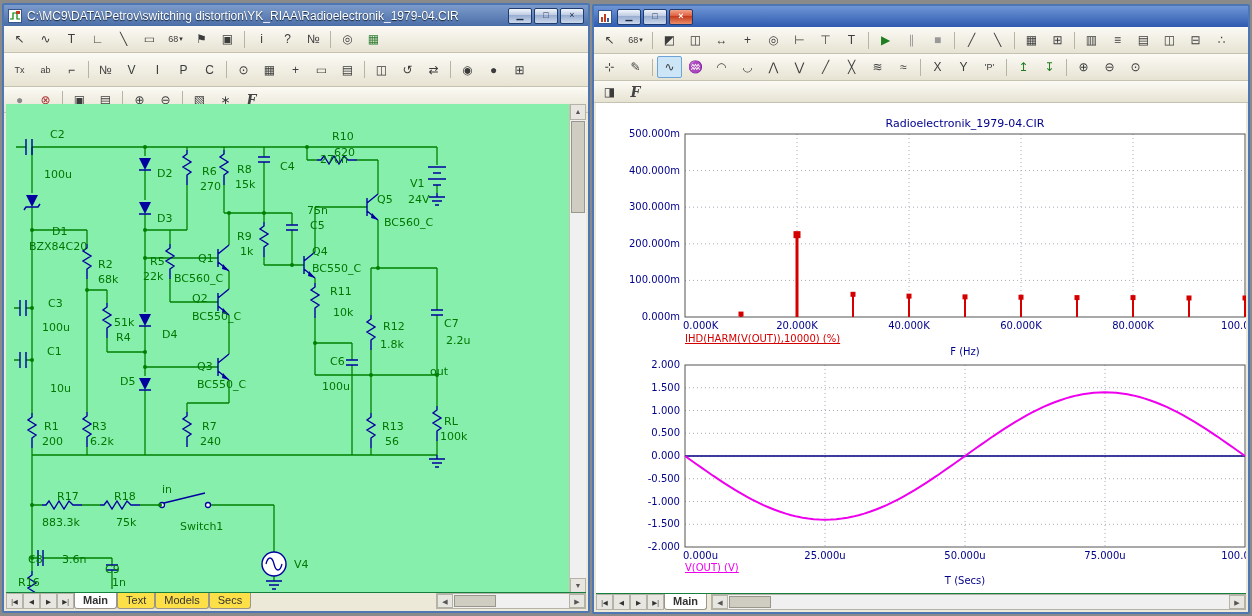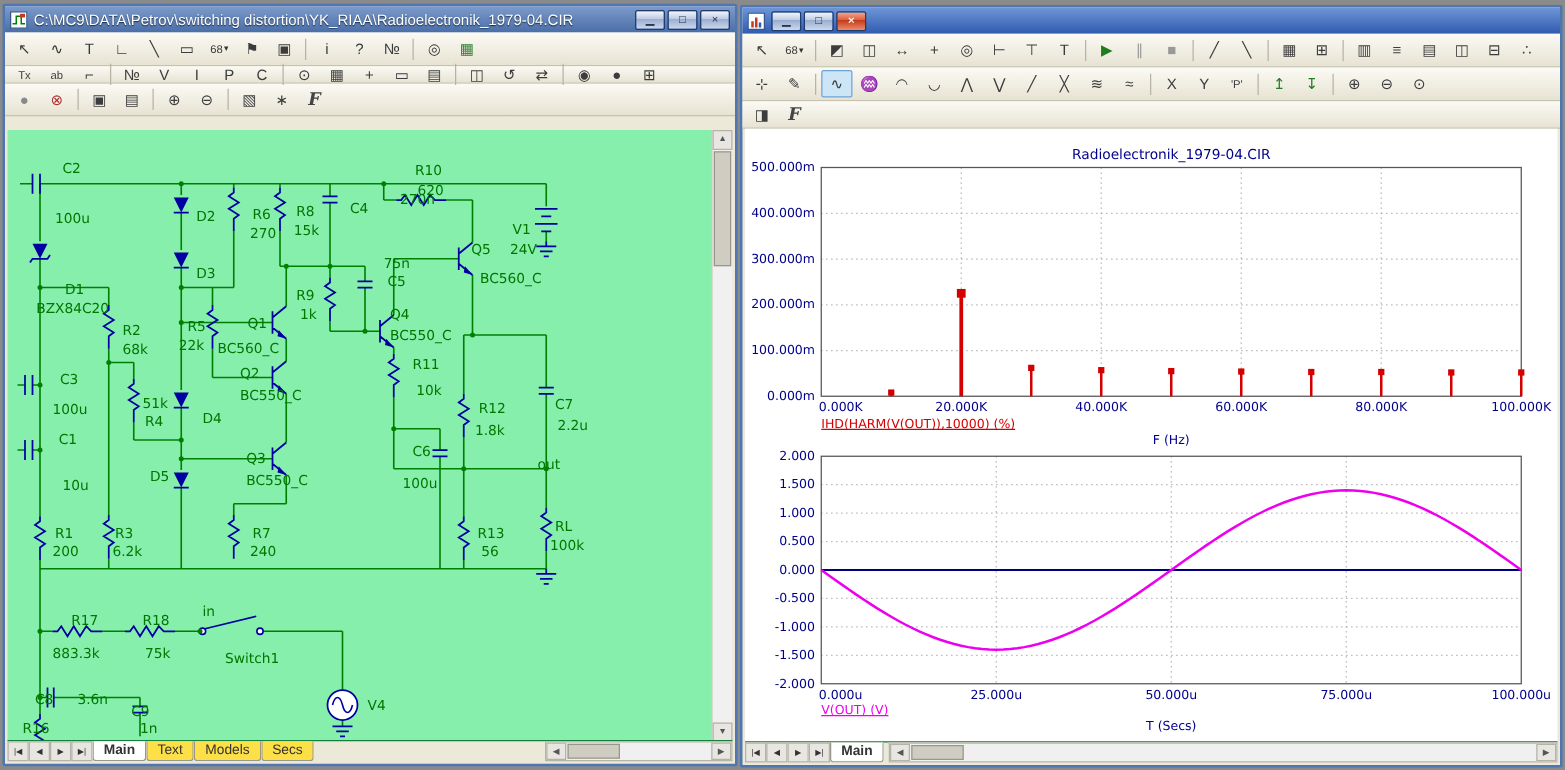--- a/index.html
+++ b/index.html
@@ -8,42 +8,42 @@
   #left-window{left:2px;top:3px;width:588px;height:610px;}
   #right-window{left:592px;top:4px;width:658px;height:610px;}
   .titlebar{height:21px;display:flex;align-items:center;gap:5px;padding:0 4px;color:#fff;font-size:12px;box-sizing:border-box;}
   #left-window .titlebar{background:linear-gradient(#7d9bcb,#4a6ea8);}
   #right-window .titlebar{background:linear-gradient(#6f96d6,#2f5bb0);}
   .titlebar .title{flex:1;white-space:nowrap;overflow:hidden;text-overflow:ellipsis;text-shadow:0 1px 1px #123;}
   .win-btns{display:flex;gap:2px;}
   .win-btn{width:22px;height:14px;border:1px solid #1e3c6e;border-radius:2px;background:linear-gradient(#f2f6fc,#bcc9e2 45%,#98add0 45%,#ccd8ec);color:#1a2a44;font-size:9px;line-height:12px;text-align:center;cursor:default;}
   .win-btn.close-red{background:linear-gradient(#f3a58d,#dd5a38 45%,#c23b1c 45%,#ec8d68);color:#fff;font-weight:bold;}
   .toolbar{display:flex;align-items:center;gap:1px;padding:1px 3px;background:linear-gradient(#fbfaf4,#e7e3d3);border-bottom:1px solid #c6c2b2;box-sizing:border-box;}
-  .tb1{height:27px;} .tb2{height:14px;} .tb3{height:26px;} .tb1r{height:27px;} .tb2r{height:27px;} .tb3r{height:22px;}
+  .tb1{height:27px;} .tb2{height:34px;} .tb3{height:26px;} .tb1r{height:27px;} .tb2r{height:27px;} .tb3r{height:22px;}
   .tbtn{min-width:21px;height:20px;display:inline-flex;align-items:center;justify-content:center;font-size:12px;color:#3c3c3c;border:1px solid transparent;border-radius:2px;padding:0 1px;cursor:default;}
   .tbtn.active{background:#cde6f7;border-color:#6ea3d8;}
   .tbtn.serif{font-family:"DejaVu Serif",serif;font-style:italic;font-weight:bold;font-size:14px;color:#444;}
   .tbtn .dd{font-size:7px;margin-left:1px;color:#333;}
   .tsep{width:1px;height:17px;background:#b8b4a4;margin:0 3px;flex:none;}
   .sch-wrap{position:absolute;left:2px;top:99px;width:567px;height:490px;background:#86efac;border-right:1px solid #b5b2a8;box-sizing:border-box;overflow:hidden;}
   .vscroll{position:absolute;right:2px;top:99px;width:17px;height:490px;background:#f0f0f0;border-left:1px solid #c6c2b2;display:flex;flex-direction:column;box-sizing:border-box;}
   .sbtn{flex:none;height:16px;width:100%;background:#e8e6e0;border:1px solid #b5b2a8;box-sizing:border-box;font-size:7px;color:#555;text-align:center;line-height:14px;}
   .vthumb{flex:none;height:92px;background:#cfccc2;border:1px solid #9a968a;box-sizing:border-box;margin:1px;}
   .vtrack{flex:1;}
   .bottombar{position:absolute;left:2px;right:2px;bottom:2px;height:17px;display:flex;align-items:stretch;background:#ece9d8;border-top:1px solid #15803d;box-sizing:border-box;}
   .navbtn{width:17px;font-size:6.5px;line-height:15px;text-align:center;color:#333;background:#e8e6e0;border:1px solid #b5b2a8;box-sizing:border-box;}
   .tab{padding:0 8px;font-size:11px;line-height:15px;background:#fde047;border:1px solid #9a968a;border-top:none;color:#333;border-radius:0 0 3px 3px;}
   .tab.sel{background:#fff;font-weight:bold;}
   .hscroll{display:flex;align-items:stretch;border:1px solid #b5b2a8;background:#f0f0f0;box-sizing:border-box;}
   #left-hscroll{width:150px;margin-left:auto;}
   #right-hscroll{flex:1;margin-left:4px;}
   .hbtn{width:16px;font-size:7px;line-height:13px;text-align:center;background:#e8e6e0;border:1px solid #b5b2a8;color:#555;box-sizing:border-box;}
   .htrack{flex:1;position:relative;}
   .hthumb{position:absolute;left:1px;top:1px;bottom:1px;width:42px;background:#cfccc2;border:1px solid #9a968a;box-sizing:border-box;}
-  .plot-area{position:absolute;left:2px;right:2px;top:97px;bottom:19px;background:#fff;overflow:hidden;}
+  .plot-area{position:absolute;left:2px;right:2px;top:97px;bottom:19px;background:#fff;overflow:hidden;padding-left:28px;}
   #schematic text{font-family:"DejaVu Sans",sans-serif;font-size:11px;fill:#007700;}
   #plots text{font-family:"DejaVu Sans",sans-serif;}
   .appicon{flex:none;}
 </style>
 </head>
 <body>
 
 <div class="desktop">
 
   <div class="window" id="left-window">

